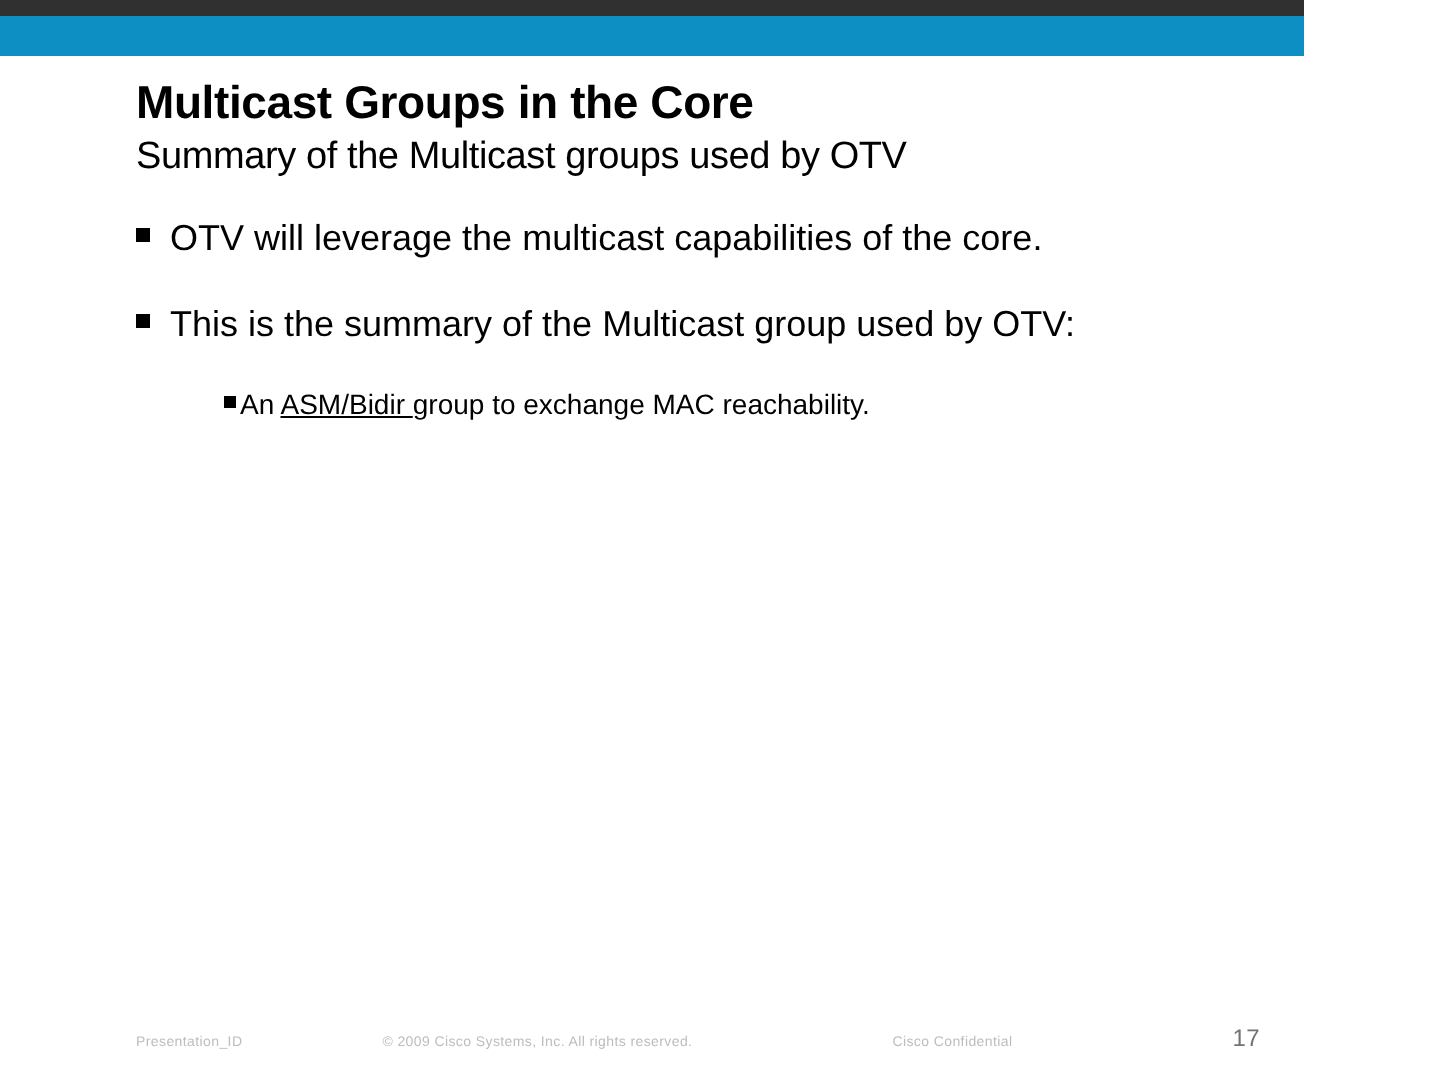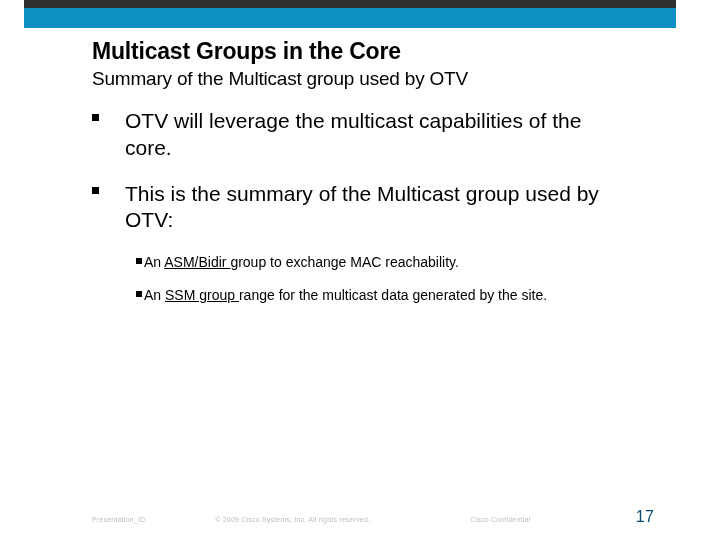--- a/index.html
+++ b/index.html
@@ -1,69 +1,63 @@
 <!DOCTYPE html>
 <html><head>
 <meta charset="utf-8">
 <style>
   * { margin: 0; padding: 0; box-sizing: border-box; }
   html, body { width: 720px; height: 540px; font-family: Arial, Helvetica, sans-serif; background: #fff; color: #000; }
-  .slide { position: relative; width: 652px; height: 540px; margin-left: 24px; }
+  .slide { position: relative; width: 652px; height: 540px; }
   .topbar { height: 28px; background: #0e8fc4; border-top: 8px solid #303030; }
   .content { padding: 10px 60px 0 68px; }
   .title { font-size: 23px; font-weight: bold; letter-spacing: -0.2px; line-height: 1.15; }
   .subtitle { font-size: 19px; margin-top: 4px; letter-spacing: -0.2px; }
   .outer-list { margin-top: 18px; }
-  .outer-item { display: flex; align-items: flex-start; gap: 26px; font-size: 21px; margin-bottom: 20px; line-height: 1.25; }
+  .outer-item { display: flex; align-items: flex-start; gap: 10px; font-size: 18px; margin-bottom: 20px; line-height: 1.25; }
   .bullet-sq { width: 7px; height: 7px; background: #000; flex: 0 0 auto; margin-top: 6px; }
   .inner-list { margin-left: 44px; }
   .inner-item { display: flex; align-items: flex-start; gap: 2px; font-size: 14px; margin-top: 14px; line-height: 1.3; }
   .bullet-sq-sm { width: 6px; height: 6px; background: #000; flex: 0 0 auto; margin-top: 5px; }
   .under { text-decoration: underline; }
   .footer { position: absolute; left: 0; right: 0; bottom: 14px; display: flex; align-items: baseline; font-size: 7px; color: #bdbdbd; padding: 0 22px 0 68px; letter-spacing: 0.2px; }
   .f-left { flex: 0 0 auto; }
   .f-mid { margin-left: 70px; flex: 0 0 auto; }
   .f-conf { margin-left: 100px; flex: 0 0 auto; }
-  .f-page { margin-left: auto; font-size: 16px; color: #0c4a6e; }
+  .f-page { margin-left: auto; font-size: 12px; color: #737373; }
 </style>
 </head>
 <body>
 
 <div class="slide">
   <div class="topbar"></div>
 
   <div class="content">
     <h1 class="title">Multicast Groups in the Core</h1>
-    <div class="subtitle">Summary of the Multicast group used by OTV</div>
+    <div class="subtitle">Summary of the Multicast groups used by OTV</div>
 
     <div class="outer-list">
 
       <div class="outer-item">
         <span class="bullet-sq"></span>
         <span>OTV will leverage the multicast capabilities of the core.</span>
       </div>
 
       <div class="outer-item">
         <span class="bullet-sq"></span>
         <span>This is the summary of the Multicast group used by OTV:</span>
       </div>
 
       <div class="inner-list">
         <div class="inner-item">
           <span class="bullet-sq-sm"></span>
           <span>
             <span>An </span><span class="under">ASM/Bidir </span><span>group to exchange MAC reachability.</span>
           </span>
         </div>
-        <div class="inner-item">
-          <span class="bullet-sq-sm"></span>
-          <span>
-            <span>An </span><span class="under">SSM group </span><span>range for the multicast data generated by the site.</span>
-          </span>
-        </div>
       </div>
 
     </div>
   </div>
 
   <div class="footer">
     <span class="f-left">Presentation_ID</span>
     <span class="f-mid">© 2009 Cisco Systems, Inc. All rights reserved.</span>
     <span class="f-conf">Cisco Confidential</span>
     <span class="f-page">17</span>

